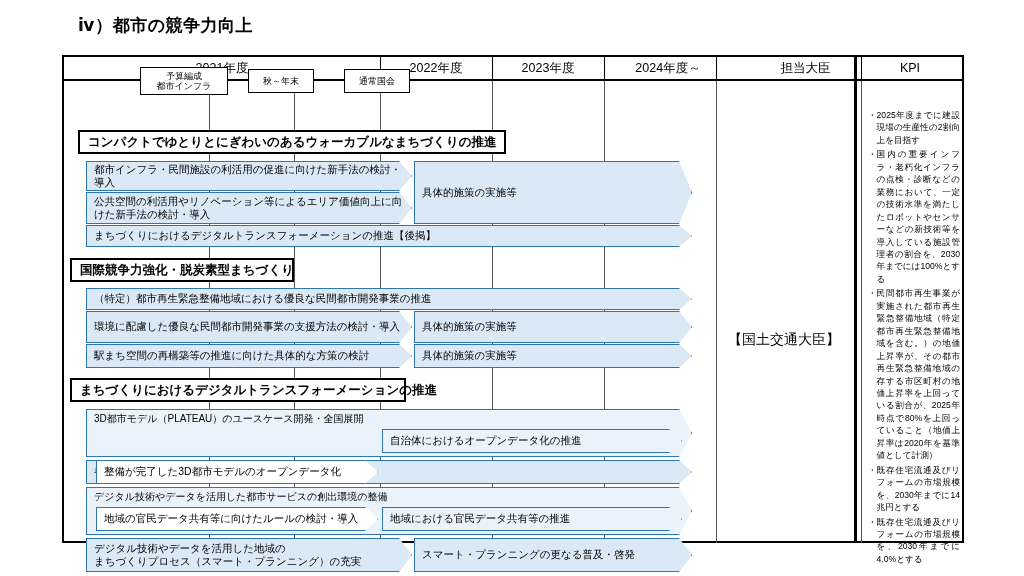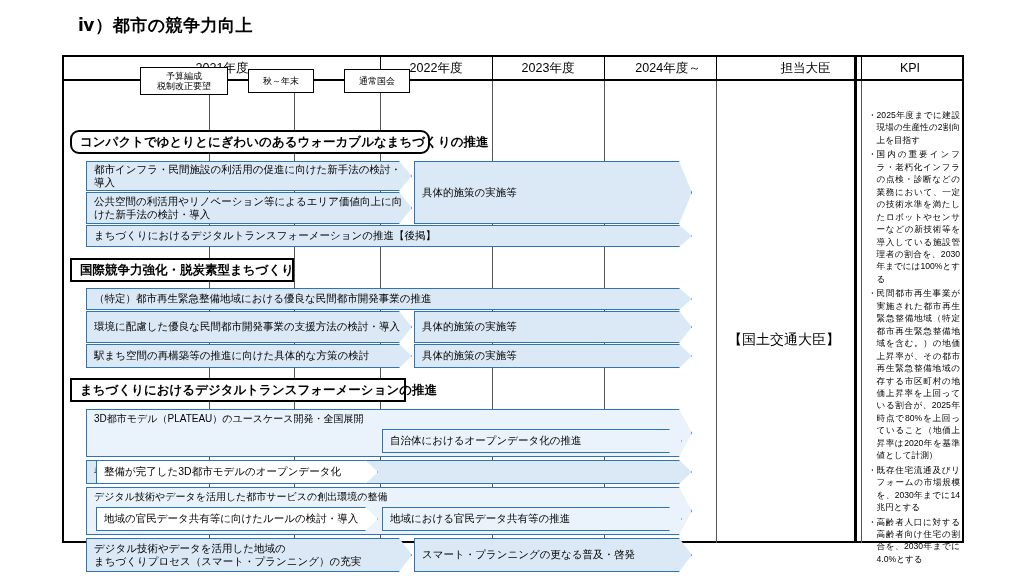--- a/index.html
+++ b/index.html
@@ -128,30 +128,30 @@
       <div class="vline thin" style="left:230px;top:0;height:462px;"></div>
       <div class="vline thin" style="left:316px;top:0;height:462px;"></div>
       <div class="vline thin" style="left:428px;top:0;height:462px;"></div>
       <div class="vline thin" style="left:540px;top:0;height:462px;"></div>
       <div class="vline thin" style="left:652px;top:0;height:462px;"></div>
       <div class="vline thick" style="left:790px;top:0;height:462px;"></div>
       <div class="vline thin" style="left:797px;top:0;height:462px;"></div>
 
       <div class="milestone" style="left:76px;top:-14px;width:88px;height:28px;">
         <span>予算編成</span>
-        <span>税制改正要望</span>
+        <span>都市インフラ</span>
       </div>
       <div class="milestone" style="left:184px;top:-12px;width:66px;height:24px;">
         <span>秋～年末</span>
       </div>
       <div class="milestone" style="left:280px;top:-12px;width:66px;height:24px;">
         <span>通常国会</span>
       </div>
 
-      <div class="sec-head" style="left:6px;top:49px;width:360px;height:24px;border-radius:9px;">コンパクトでゆとりとにぎわいのあるウォーカブルなまちづくりの推進</div>
+      <div class="sec-head" style="left:14px;top:49px;width:428px;height:24px;">コンパクトでゆとりとにぎわいのあるウォーカブルなまちづくりの推進</div>
 
       <div class="arrow" style="left:22px;top:80px;width:326px;height:30px;">
         <span class="txt">都市インフラ・民間施設の利活用の促進に向けた新手法の検討・導入</span>
       </div>
       <div class="arrow" style="left:22px;top:111px;width:326px;height:32px;">
         <span class="txt">公共空間の利活用やリノベーション等によるエリア価値向上に向けた新手法の検討・導入</span>
       </div>
       <div class="arrow" style="left:22px;top:144px;width:606px;height:22px;">
         <span class="txt">まちづくりにおけるデジタルトランスフォーメーションの推進【後掲】</span>
       </div>
@@ -231,21 +231,21 @@
         <div class="kpi-item">
           <span class="kpi-bullet">・</span>
           <span class="kpi-text">民間都市再生事業が実施された都市再生緊急整備地域（特定都市再生緊急整備地域を含む。）の地価上昇率が、その都市再生緊急整備地域の存する市区町村の地価上昇率を上回っている割合が、2025年時点で80%を上回っていること（地価上昇率は2020年を基準値として計測）</span>
         </div>
         <div class="kpi-item">
           <span class="kpi-bullet">・</span>
           <span class="kpi-text">既存住宅流通及びリフォームの市場規模を、2030年までに14兆円とする</span>
         </div>
         <div class="kpi-item">
           <span class="kpi-bullet">・</span>
-          <span class="kpi-text">高齢者人口に対する高齢者向け住宅の割合を、2030年までに4.0%とする</span>
+          <span class="kpi-text">既存住宅流通及びリフォームの市場規模を、2030年までに4.0%とする</span>
         </div>
       </div>
 
     </div>
   </div>
 
   <div class="footer">—  176  —</div>
 </div>
 
 </body></html>

